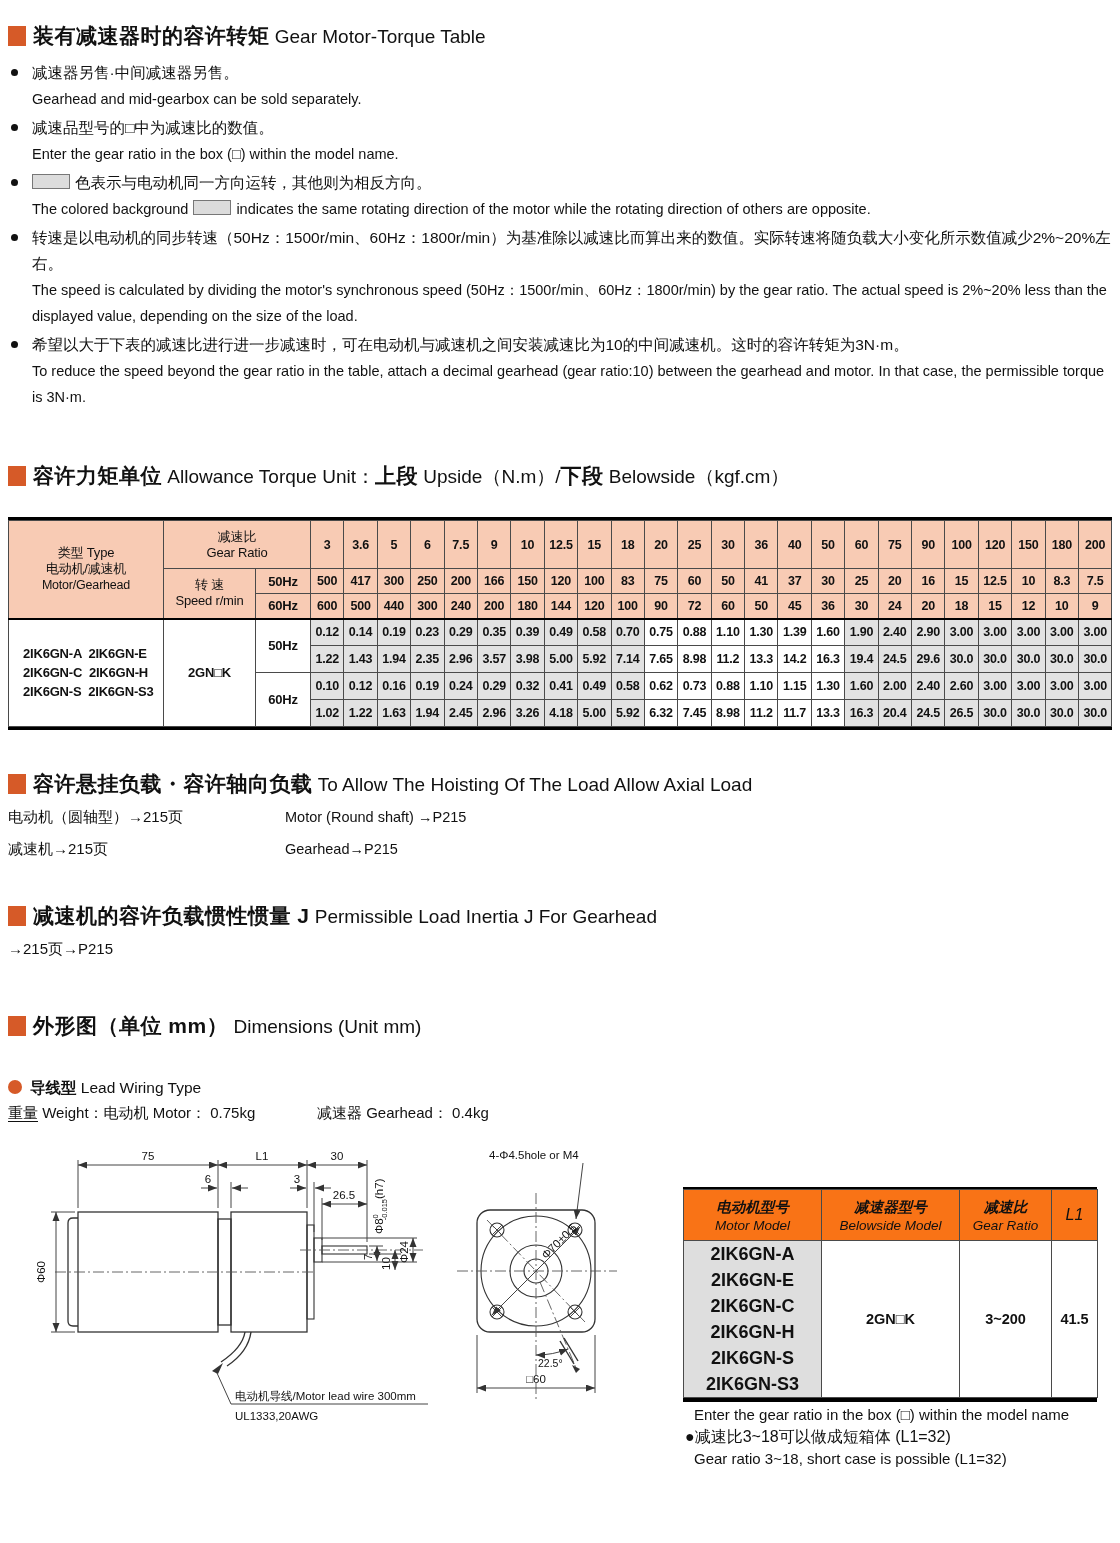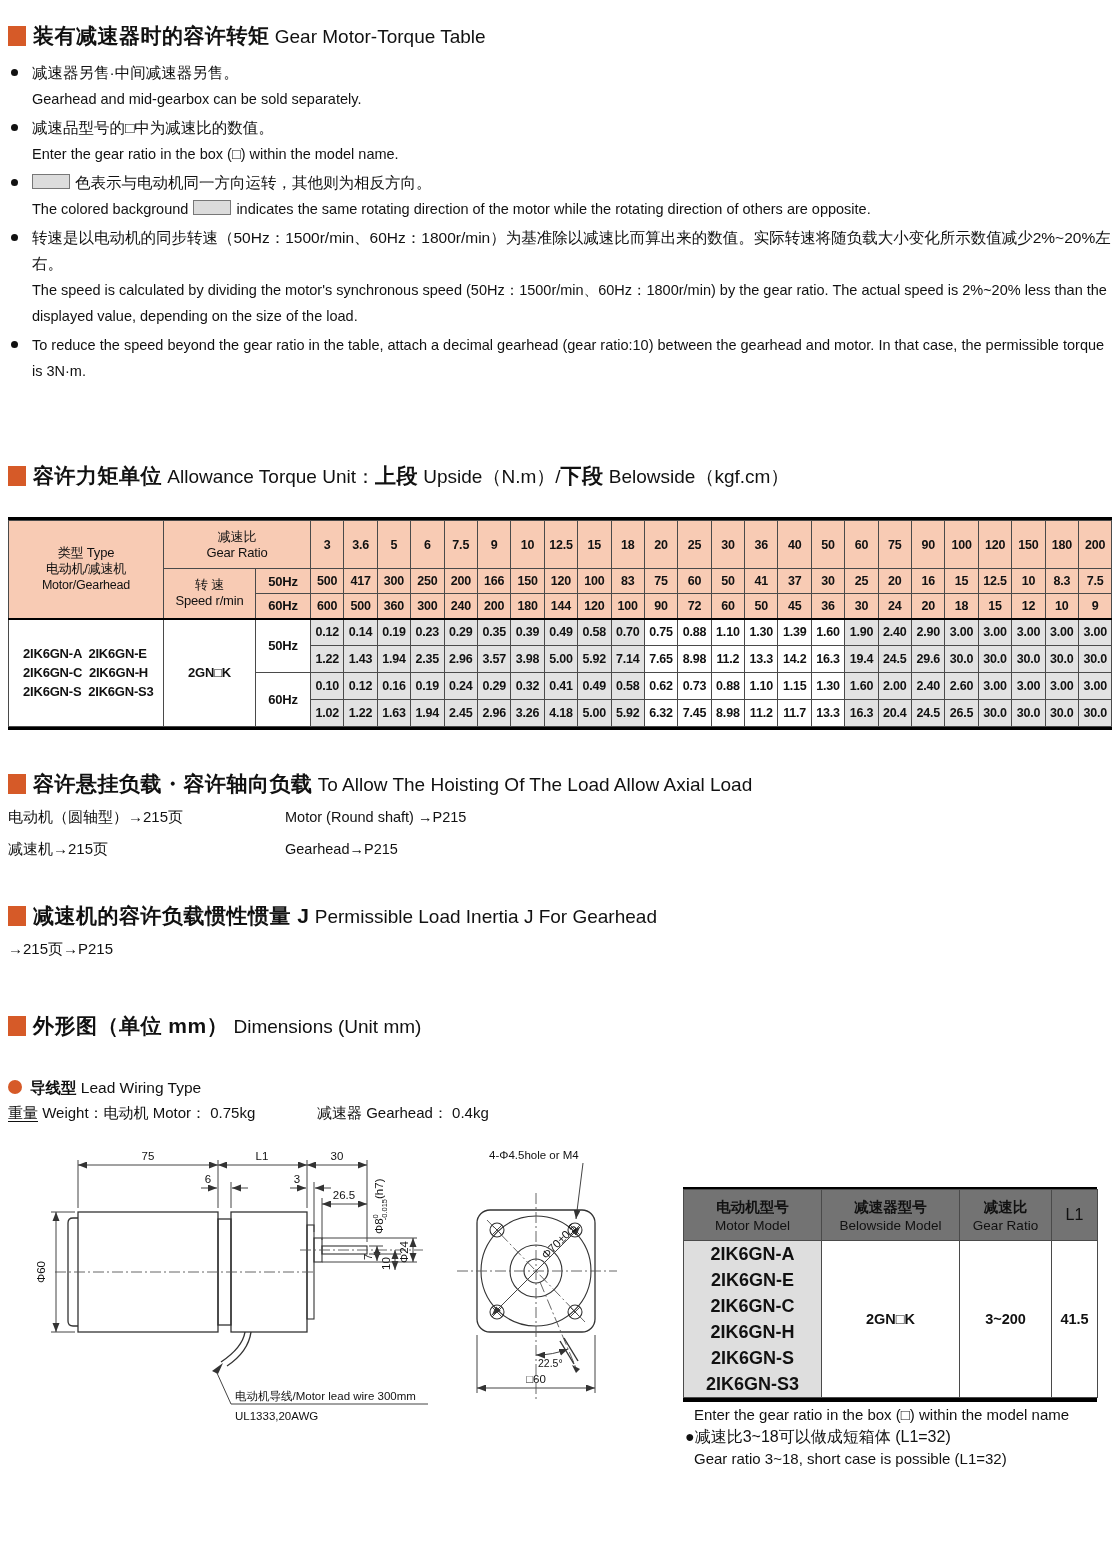--- a/index.html
+++ b/index.html
@@ -45,21 +45,21 @@
   svg .ol2{stroke:#333;stroke-width:1.1;fill:none;}
   svg .dl{stroke:#444;stroke-width:1;fill:none;}
   svg .cl{stroke:#555;stroke-width:0.9;fill:none;stroke-dasharray:11 3 2 3;}
   svg .wl{stroke:#333;stroke-width:1.4;fill:none;}
   svg .dt{font-family:"Liberation Sans",sans-serif;font-size:11.5px;fill:#111;}
   svg .dts{font-family:"Liberation Sans",sans-serif;font-size:10.5px;fill:#111;}
   
   .mt-wrap{position:absolute;left:683px;top:1187px;width:414px;border-top:2px solid #000;border-bottom:4px solid #000;}
   table.mt{border-collapse:collapse;table-layout:fixed;width:414px;}
   table.mt th,table.mt td{border:1px solid #4a4a4a;padding:0;text-align:center;vertical-align:middle;}
-  table.mt th{background:#737373;height:50px;font-weight:normal;}
+  table.mt th{background:#f97316;height:50px;font-weight:normal;font-style:italic;}
   table.mt .hcn{font-size:14.5px;font-weight:600;line-height:20px;}
   table.mt .hen{font-size:13.5px;line-height:17px;}
   table.mt td{font-size:14.5px;font-weight:600;}
   table.mt td.graycol{background:#dedede;}
   table.mt td.graycol div{line-height:26px;font-size:18px;}
   
   .notes{position:absolute;left:685px;top:1404px;width:420px;}
   .note .cn{font-size:16px;line-height:22px;}
   .note .en{font-size:15px;line-height:22px;padding-left:9px;}
 </style>
@@ -88,20 +88,21 @@
       <div class="cn"><span class="swatch"></span><span>色表示与电动机同一方向运转，其他则为相反方向。</span></div>
       <div class="en"><span>The colored background</span><span class="swatch mid"></span><span>indicates the same rotating direction of the motor while the rotating direction of others are opposite.</span></div>
     </div>
     <div class="b">
       <span class="dot"></span>
       <div class="cn">转速是以电动机的同步转速（50Hz：1500r/min、60Hz：1800r/min）为基准除以减速比而算出来的数值。实际转速将随负载大小变化所示数值减少2%~20%左右。</div>
       <div class="en">The speed is calculated by dividing the motor's synchronous speed (50Hz：1500r/min、60Hz：1800r/min) by the gear ratio. The actual speed is 2%~20% less than the displayed value, depending on the size of the load.</div>
     </div>
     <div class="b">
       <span class="dot"></span>
+      <div class="cn">希望以大于下表的减速比进行进一步减速时，可在电动机与减速机之间安装减速比为10的中间减速机。这时的容许转矩为3N·m。</div>
       <div class="en">To reduce the speed beyond the gear ratio in the table, attach a decimal gearhead (gear ratio:10) between the gearhead and motor. In that case, the permissible torque is 3N·m.</div>
     </div>
   </div>
 
   <div class="sec-title" style="top:462px">
     <span class="sq"></span><span class="cn">容许力矩单位</span><span class="en"> Allowance Torque Unit：</span><span class="cn">上段</span><span class="en"> Upside（N.m）/</span><span class="cn">下段</span><span class="en"> Belowside（kgf.cm）</span>
   </div>
 
   <div class="tq-wrap">
   <table class="tq">
@@ -198,21 +199,21 @@
             <td class="pk">15</td>
             <td class="pk">12.5</td>
             <td class="pk">10</td>
             <td class="pk">8.3</td>
             <td class="pk">7.5</td>
           </tr>
     <tr id="tq-s60" style="height:25px">
       <th class="pk hz">60Hz</th>
     <td class="pk">600</td>
             <td class="pk">500</td>
-            <td class="pk">360</td>
+            <td class="pk">440</td>
             <td class="pk">300</td>
             <td class="pk">240</td>
             <td class="pk">200</td>
             <td class="pk">180</td>
             <td class="pk">144</td>
             <td class="pk">120</td>
             <td class="pk">100</td>
             <td class="pk">90</td>
             <td class="pk">72</td>
             <td class="pk">60</td>

